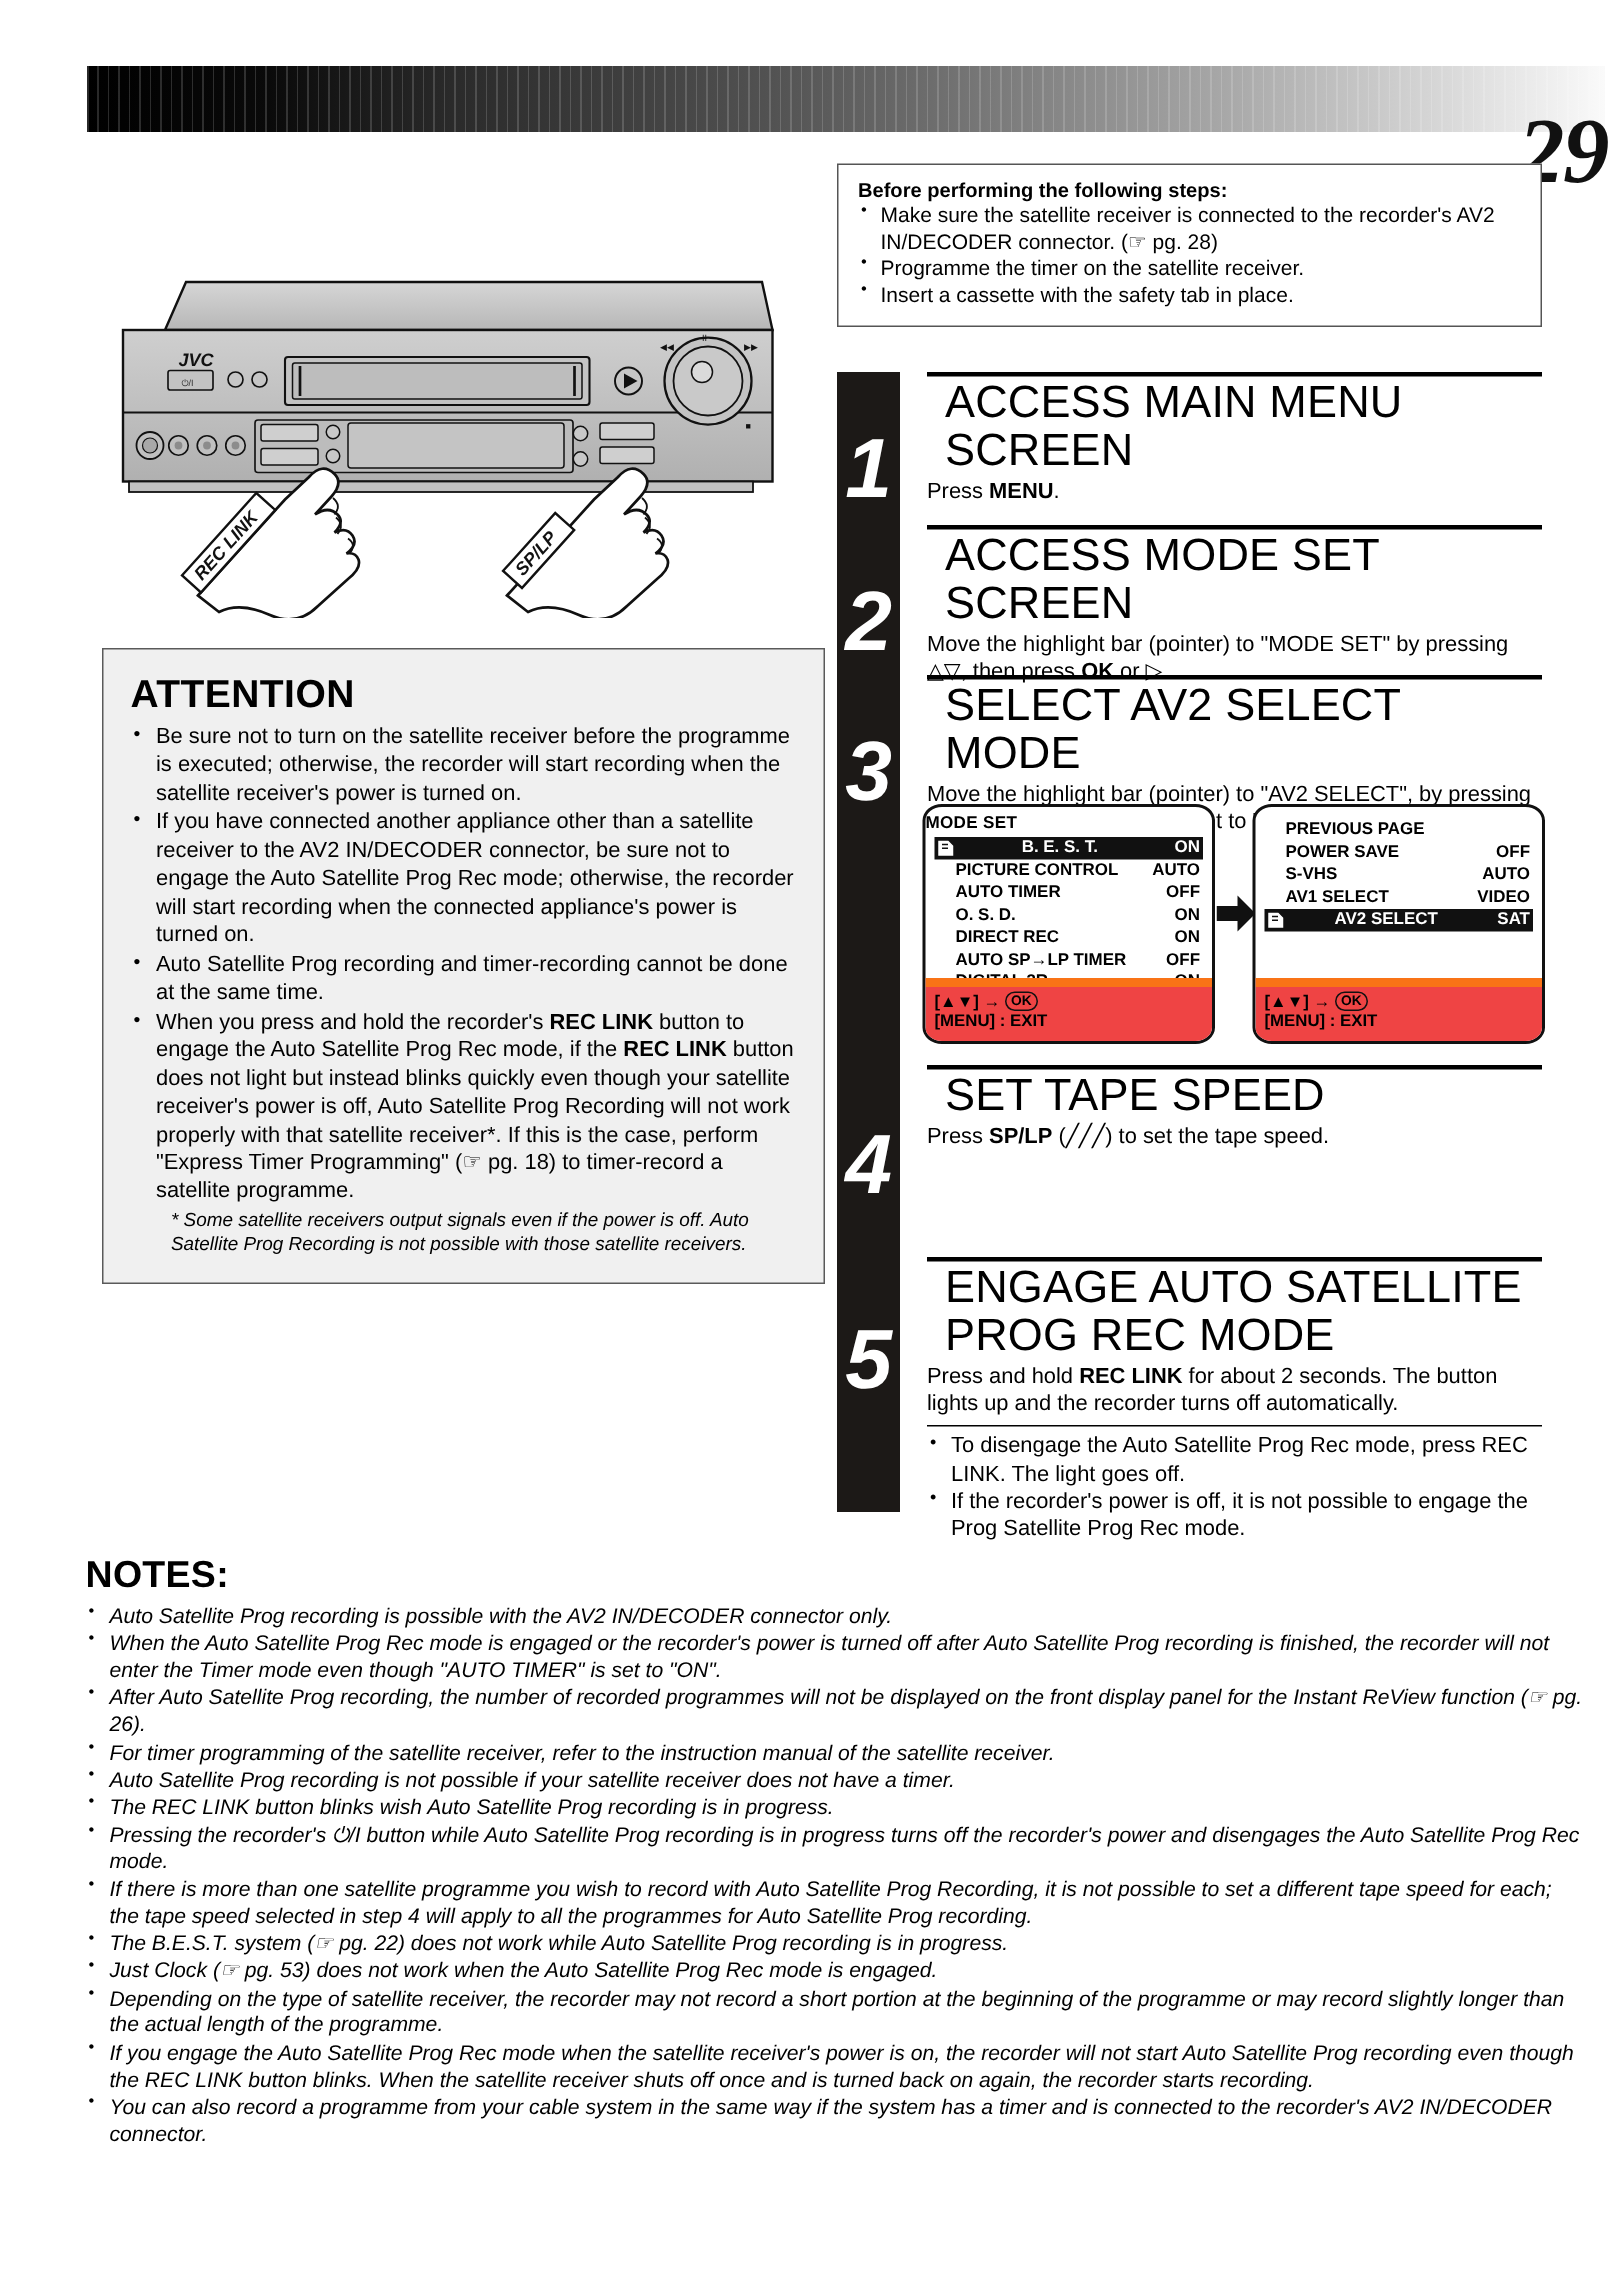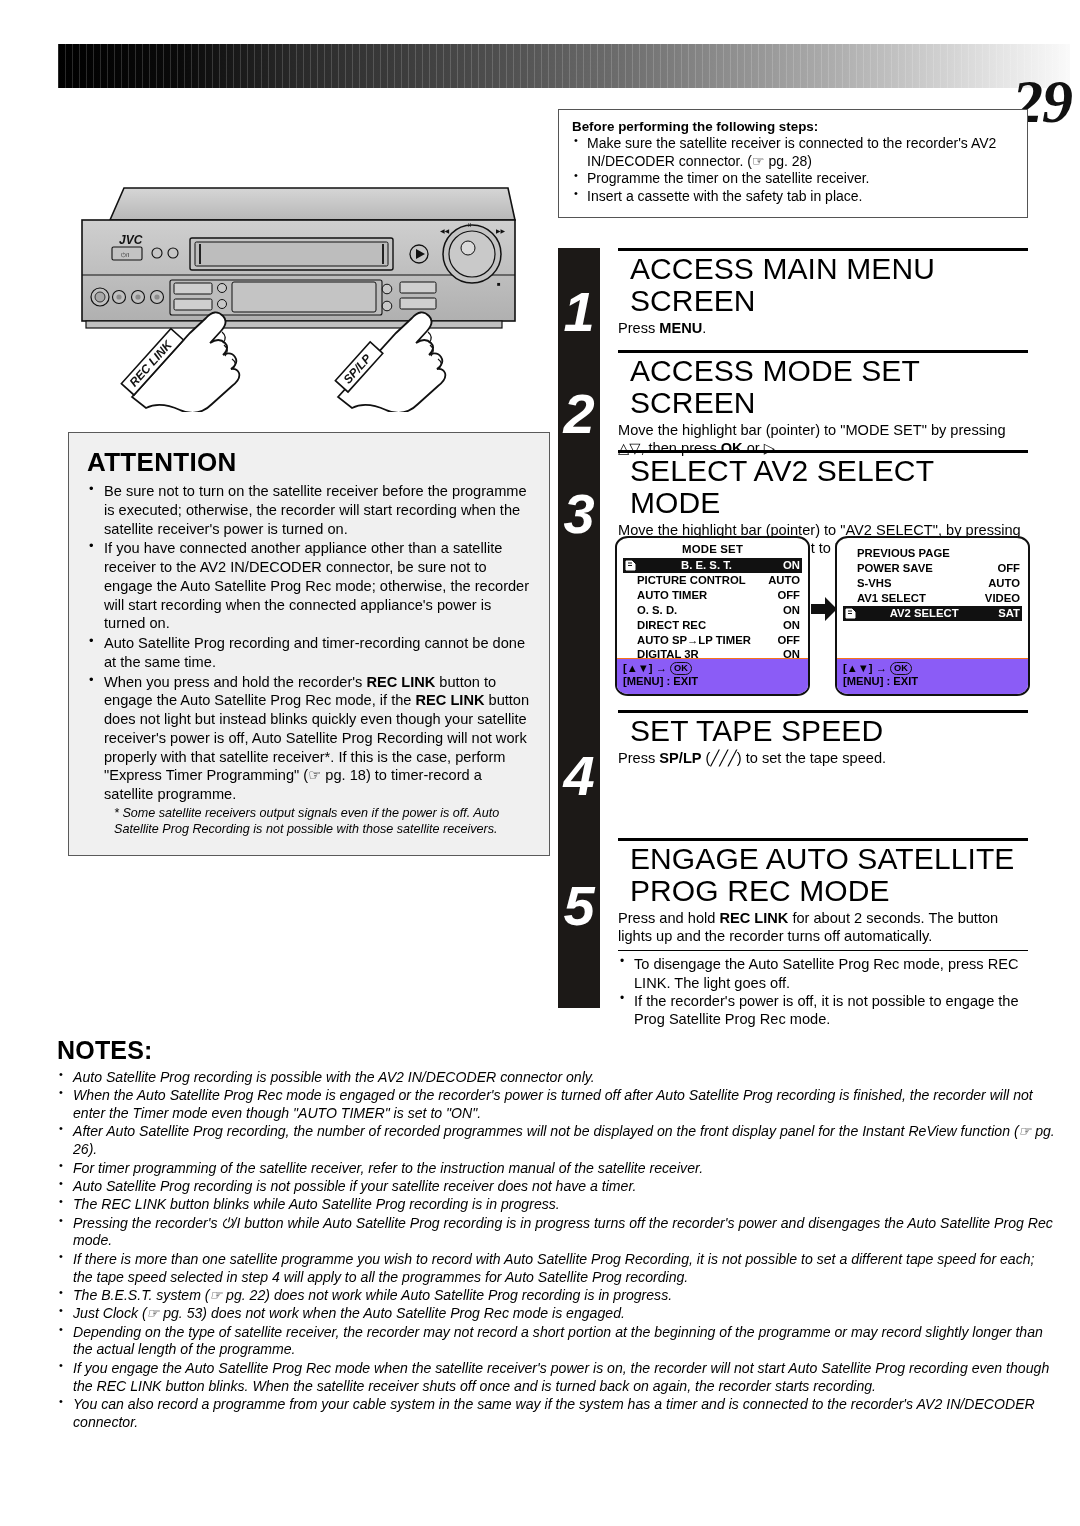--- a/index.html
+++ b/index.html
@@ -70,35 +70,35 @@
   .step-bullets>li:before{content:"\2022";position:absolute;left:2px;top:-1px;
      font-size:12px;}
 
   
   #osd-row{position:absolute;left:615px;top:536px;width:415px;height:160px;}
   .osd{position:absolute;top:0;width:195px;height:160px;border:2px solid #111;
      border-radius:13px/11px;background:#fff;box-sizing:border-box;
      overflow:hidden;font-weight:700;}
   #osd-left{left:0;}
   #osd-right{left:220px;}
-  .osd-title{text-align:center;font-size:11.4px;padding:5px 0 3px;
+  .osd-title{text-align:left;font-size:11.4px;padding:5px 0 3px;
      letter-spacing:.2px;}
   .osd-rows{padding:0 6px;}
   .osd-row{display:flex;justify-content:space-between;align-items:center;
      font-size:11.3px;line-height:1.32;padding:0 2px 0 14px;white-space:nowrap;}
   .osd-row.hl{background:#111;color:#fff;padding-left:2px;}
   .osd-row.hl .ptr{display:inline-block;}
   .ptr{display:none;width:11px;height:11px;margin-right:2px;flex:0 0 auto;
        position:relative;}
   .ptr svg{display:block;}
   .osd-label{overflow:hidden;text-overflow:clip;}
   .osd-val{margin-left:8px;}
-  .osd-foot{position:absolute;left:0;bottom:0;width:100%;background:#8b5cf6;
+  .osd-foot{position:absolute;left:0;bottom:0;width:100%;background:#ef4444;
      padding:3px 6px 5px 6px;box-sizing:border-box;font-size:11.2px;
-     line-height:1.22;border-top:1px solid #f97316;}
+     line-height:1.22;border-top:6px solid #f97316;}
   .okglyph{display:inline-block;border:1.4px solid #111;border-radius:7px;
      padding:0 3px;font-size:9.2px;line-height:1.25;vertical-align:1px;}
   #osd-arrow{position:absolute;left:196px;top:60px;}
 
   
   #notes{position:absolute;left:57px;top:1036px;width:1000px;}
   #notes-title{font-size:25px;font-weight:700;margin:0 0 4px 0;
      letter-spacing:.2px;}
   .notes-list{list-style:none;margin:0;padding:0;}
   .notes-list>li{position:relative;padding-left:16px;font-style:italic;
@@ -369,21 +369,21 @@
 </div>
 
 <div id="notes">
   <div id="notes-title">NOTES:</div>
   <ul class="notes-list">
     <li>Auto Satellite Prog recording is possible with the AV2 IN/DECODER connector only.</li>
     <li>When the Auto Satellite Prog Rec mode is engaged or the recorder's power is turned off after Auto Satellite Prog recording is finished, the recorder will not enter the Timer mode even though "AUTO TIMER" is set to "ON".</li>
     <li>After Auto Satellite Prog recording, the number of recorded programmes will not be displayed on the front display panel for the Instant ReView function (☞ pg. 26).</li>
     <li>For timer programming of the satellite receiver, refer to the instruction manual of the satellite receiver.</li>
     <li>Auto Satellite Prog recording is not possible if your satellite receiver does not have a timer.</li>
-    <li>The REC LINK button blinks while Auto Satellite Prog recording is in progress.</li>
+    <li>The REC LINK button blinks wish Auto Satellite Prog recording is in progress.</li>
     <li>Pressing the recorder's ⏻/I button while Auto Satellite Prog recording is in progress turns off the recorder's power and disengages the Auto Satellite Prog Rec mode.</li>
     <li>If there is more than one satellite programme you wish to record with Auto Satellite Prog Recording, it is not possible to set a different tape speed for each; the tape speed selected in step 4 will apply to all the programmes for Auto Satellite Prog recording.</li>
     <li>The B.E.S.T. system (☞ pg. 22) does not work while Auto Satellite Prog recording is in progress.</li>
     <li>Just Clock (☞ pg. 53) does not work when the Auto Satellite Prog Rec mode is engaged.</li>
     <li>Depending on the type of satellite receiver, the recorder may not record a short portion at the beginning of the programme or may record slightly longer than the actual length of the programme.</li>
     <li>If you engage the Auto Satellite Prog Rec mode when the satellite receiver's power is on, the recorder will not start Auto Satellite Prog recording even though the REC LINK button blinks. When the satellite receiver shuts off once and is turned back on again, the recorder starts recording.</li>
     <li>You can also record a programme from your cable system in the same way if the system has a timer and is connected to the recorder's AV2 IN/DECODER connector.</li>
   </ul>
 </div>
 

